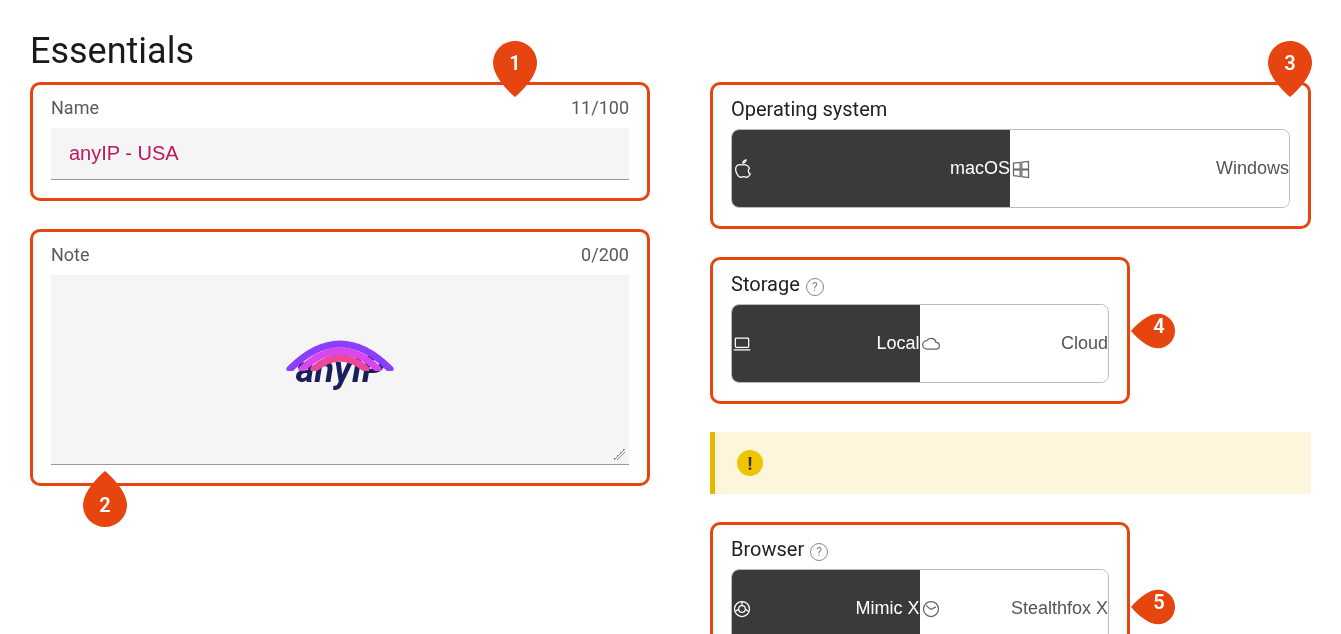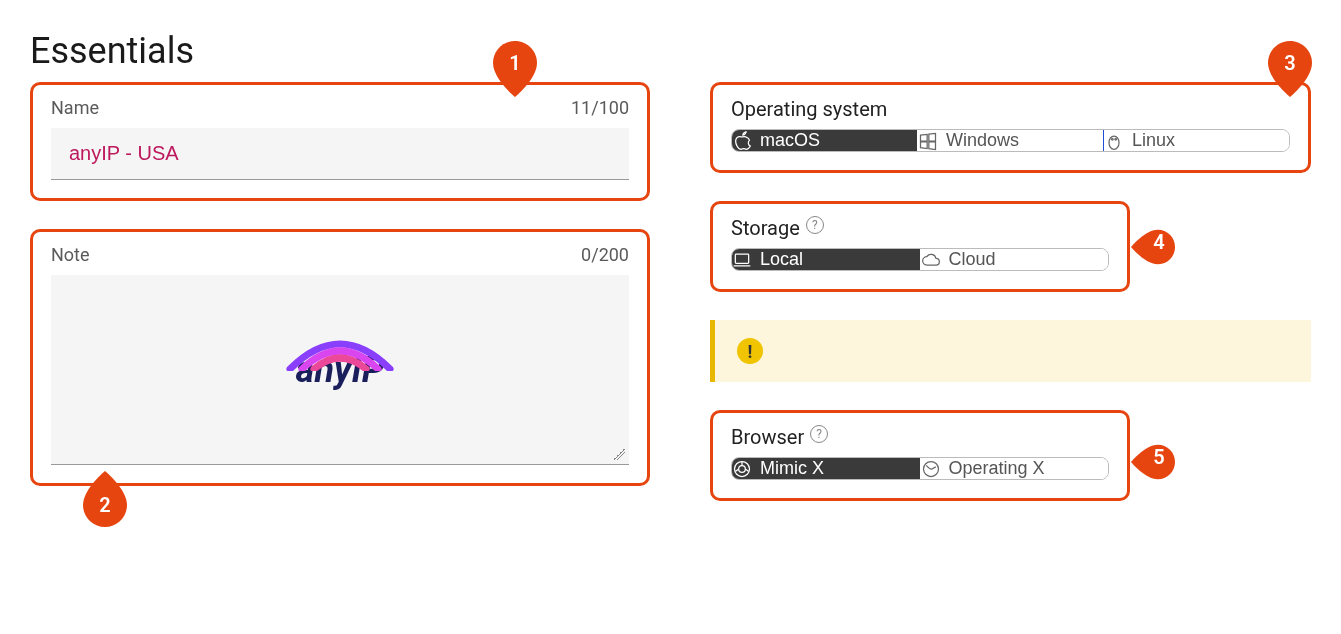--- a/index.html
+++ b/index.html
@@ -108,43 +108,43 @@
 
 .seg-group {
   display: flex;
   border: 1px solid #bbb;
   border-radius: 8px;
   overflow: hidden;
   margin-top: 8px;
 }
 .seg-btn {
   flex: 1;
-  padding: 0 0;
+  padding: 28px 0;
   text-align: center;
   font-size: 18px;
   background: #fff;
   color: #555;
   cursor: pointer;
   display: flex;
   align-items: center;
-  justify-content: flex-start;
+  justify-content: space-between;
   gap: 8px;
   border: none;
 }
 .seg-btn + .seg-btn { border-left: 1px solid #1d4ed8; }
 .seg-btn.active {
   background: #3a3a3a;
   color: #fff;
 }
 .seg-btn.active + .seg-btn,
 .seg-btn.active { border-left-color: transparent; }
 
 .label-row {
   display: flex;
-  align-items: flex-start;
+  align-items: flex-end;
   gap: 6px;
   font-size: 20px;
   color: #222;
 }
 .help-icon {
   width: 18px;
   height: 18px;
   border: 1.5px solid #888;
   border-radius: 50%;
   display: inline-flex;
@@ -257,30 +257,20 @@
           <span>macOS</span>
         </button>
         <button class="seg-btn">
           <span class="icon">
             <svg viewBox="0 0 24 24" stroke-width="1.5">
                 <path d="M3 5l8-1v8H3zM13 3.8l8-1v9.2h-8zM3 13h8v8l-8-1zM13 13h8v9.2l-8-1z"></path>
               </svg>
           </span>
           <span>Windows</span>
         </button>
-        <button class="seg-btn">
-          <span class="icon">
-            <svg viewBox="0 0 24 24" stroke-width="1.5">
-                <ellipse cx="12" cy="14" rx="6" ry="8"></ellipse>
-                <circle cx="10" cy="10" r="1"></circle>
-                <circle cx="14" cy="10" r="1"></circle>
-              </svg>
-          </span>
-          <span>Linux</span>
-        </button>
       </div>
     </div>
 
     <div class="card storage-card">
       <div class="marker" style="top:50%; right:-48px; transform:translateY(-50%);">
         <svg viewBox="0 0 56 44">
             <path d="M56 22C56 9.8 46.2 0 34 0 18 0 0 22 0 22s18 22 34 22c12.2 0 22-9.8 22-22z" fill="#e64510"></path>
           </svg>
         <span class="num" style="top:11px; left:6px;">4</span>
       </div>
@@ -335,19 +325,19 @@
           </span>
           <span>Mimic X</span>
         </button>
         <button class="seg-btn">
           <span class="icon">
             <svg viewBox="0 0 24 24" stroke-width="1.5">
                 <circle cx="12" cy="12" r="9"></circle>
                 <path d="M6 8c2 0 3 4 6 4s4-3 6-2"></path>
               </svg>
           </span>
-          <span>Operating X</span>
+          <span>Stealthfox X</span>
         </button>
       </div>
     </div>
 
   </div>
 </div>
 
 </body></html>

